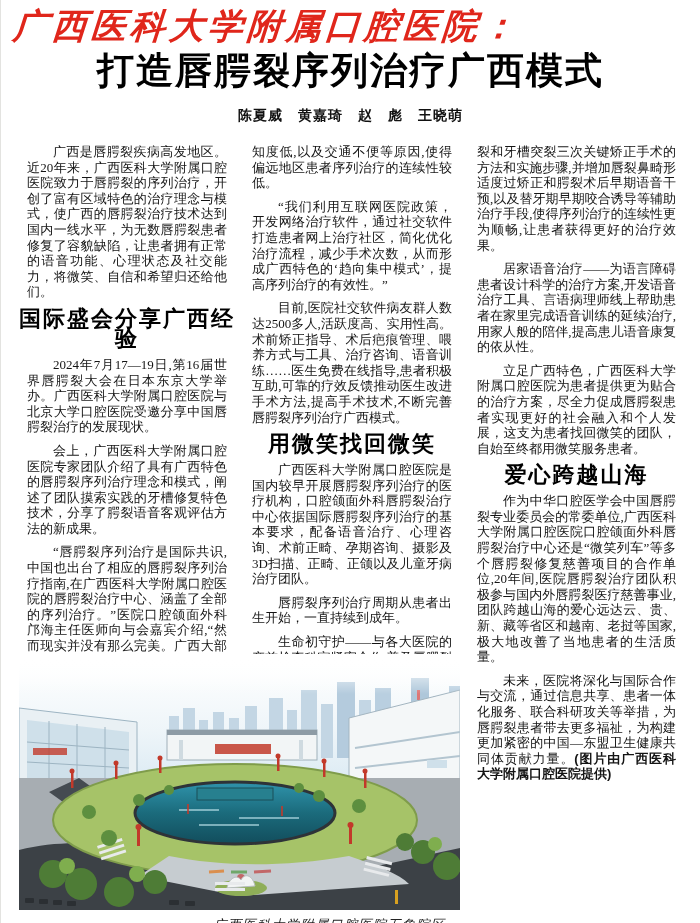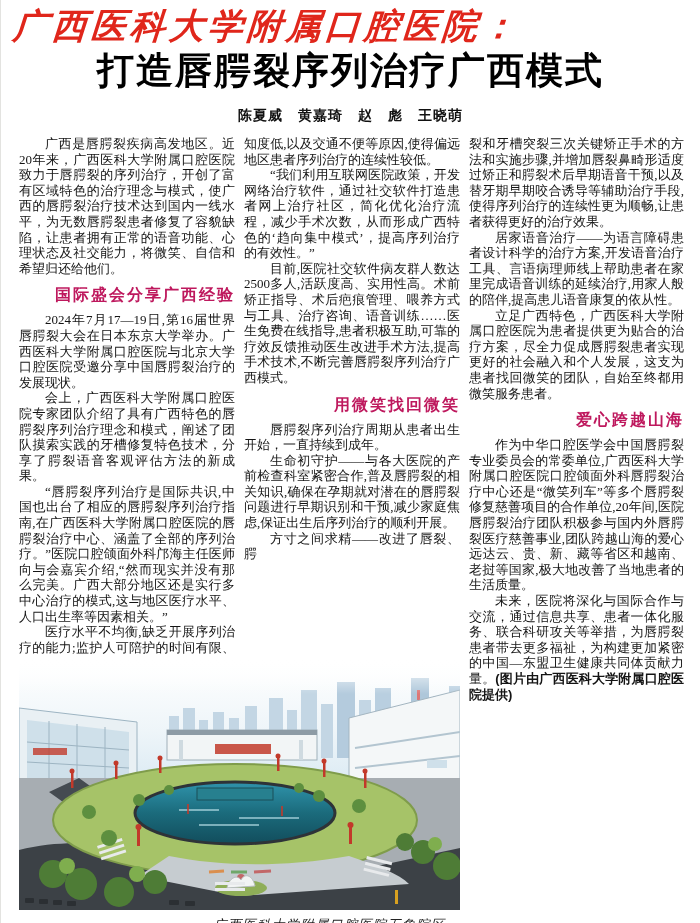--- a/index.html
+++ b/index.html
@@ -27,29 +27,29 @@
     font-family:"Liberation Sans","DejaVu Sans",sans-serif; color:#111;
     letter-spacing:1px;
   }
   
   .body-row { display:flex; gap:9px; padding:2px 16px 0 18px; }
   .left-wrap { flex:0 0 441px; width:441px; }
   .cols { display:flex; gap:9px; height:518px; overflow:hidden; }
   .col { flex:1 1 0; min-width:0; }
   .col3 { flex:1 1 0; min-width:0; }
   p.body {
-    margin:0; font-size:13px; line-height:15.6px; text-align:justify;
+    margin:8px; font-size:13px; line-height:15.6px; text-align:justify;
     text-indent:2em; color:#141414;
     font-family:"Liberation Serif","DejaVu Serif",serif;
   }
   p.noindent { text-indent:0; }
   h3.colhead {
-    margin:9px 0 7px; text-align:right; font-size:16px; line-height:20px;
+    margin:9px 0 7px; text-align:center; font-size:22px; line-height:20px;
     font-family:"Liberation Sans","DejaVu Sans",sans-serif; font-weight:bold;
-    letter-spacing:2px; color:#be185d;
+    letter-spacing:2px; color:#000000;
   }
   .credit { font-family:Liberation Sans, sans-serif; font-weight:bold; }
   
   figure.photo { margin:6px 0 0; width:441px; }
   figure.photo svg { display:block; }
   figcaption.caption {
     margin-top:6px; text-align:right; font-size:13px; letter-spacing:1.5px;
     font-style:italic; color:#222;
     font-family:"Liberation Serif","DejaVu Serif",serif;
   }
@@ -75,20 +75,21 @@
           <p class="body">会上，广西医科大学附属口腔医院专家团队介绍了具有广西特色的唇腭裂序列治疗理念和模式，阐述了团队摸索实践的牙槽修复特色技术，分享了腭裂语音客观评估方法的新成果。</p>
           <p class="body">“唇腭裂序列治疗是国际共识,中国也出台了相应的唇腭裂序列治疗指南,在广西医科大学附属口腔医院的唇腭裂治疗中心、涵盖了全部的序列治疗。”医院口腔颌面外科邝海主任医师向与会嘉宾介绍,“然而现实并没有那么完美。广西大部分地区还是实行多中心治疗的模式,这与地区医疗水平、人口出生率等因素相关。”</p>
           <p class="body">医疗水平不均衡,缺乏开展序列治疗的能力;监护人可陪护的时间有限、经济状况有限、对唇腭裂序列治疗的认</p>
         </div>
 
         <div class="col">
           <p class="body noindent">知度低,以及交通不便等原因,使得偏远地区患者序列治疗的连续性较低。</p>
           <p class="body">“我们利用互联网医院政策，开发网络治疗软件，通过社交软件打造患者网上治疗社区，简化优化治疗流程，减少手术次数，从而形成广西特色的‘趋向集中模式’，提高序列治疗的有效性。”</p>
           <p class="body">目前,医院社交软件病友群人数达2500多人,活跃度高、实用性高。术前矫正指导、术后疤痕管理、喂养方式与工具、治疗咨询、语音训练……医生免费在线指导,患者积极互助,可靠的疗效反馈推动医生改进手术方法,提高手术技术,不断完善唇腭裂序列治疗广西模式。</p>
           <h3 class="colhead">用微笑找回微笑</h3>
+          <p class="body">广西医科大学附属口腔医院是国内较早开展唇腭裂序列治疗的医疗机构，口腔颌面外科唇腭裂治疗中心依据国际唇腭裂序列治疗的基本要求，配备语音治疗、心理咨询、术前正畸、孕期咨询、摄影及3D扫描、正畸、正颌以及儿童牙病治疗团队。</p>
           <p class="body">唇腭裂序列治疗周期从患者出生开始，一直持续到成年。</p>
           <p class="body">生命初守护——与各大医院的产前检查科室紧密合作,普及唇腭裂的相关知识,确保在孕期就对潜在的唇腭裂问题进行早期识别和干预,减少家庭焦虑,保证出生后序列治疗的顺利开展。</p>
           <p class="body">方寸之间求精——改进了唇裂、腭</p>
         </div>
       </div>
 
       <figure class="photo">
         <svg width="441" height="250" viewBox="0 0 441 250" role="img">
           <defs>
             <linearGradient id="sky" x1="0" y1="0" x2="0" y2="1">

